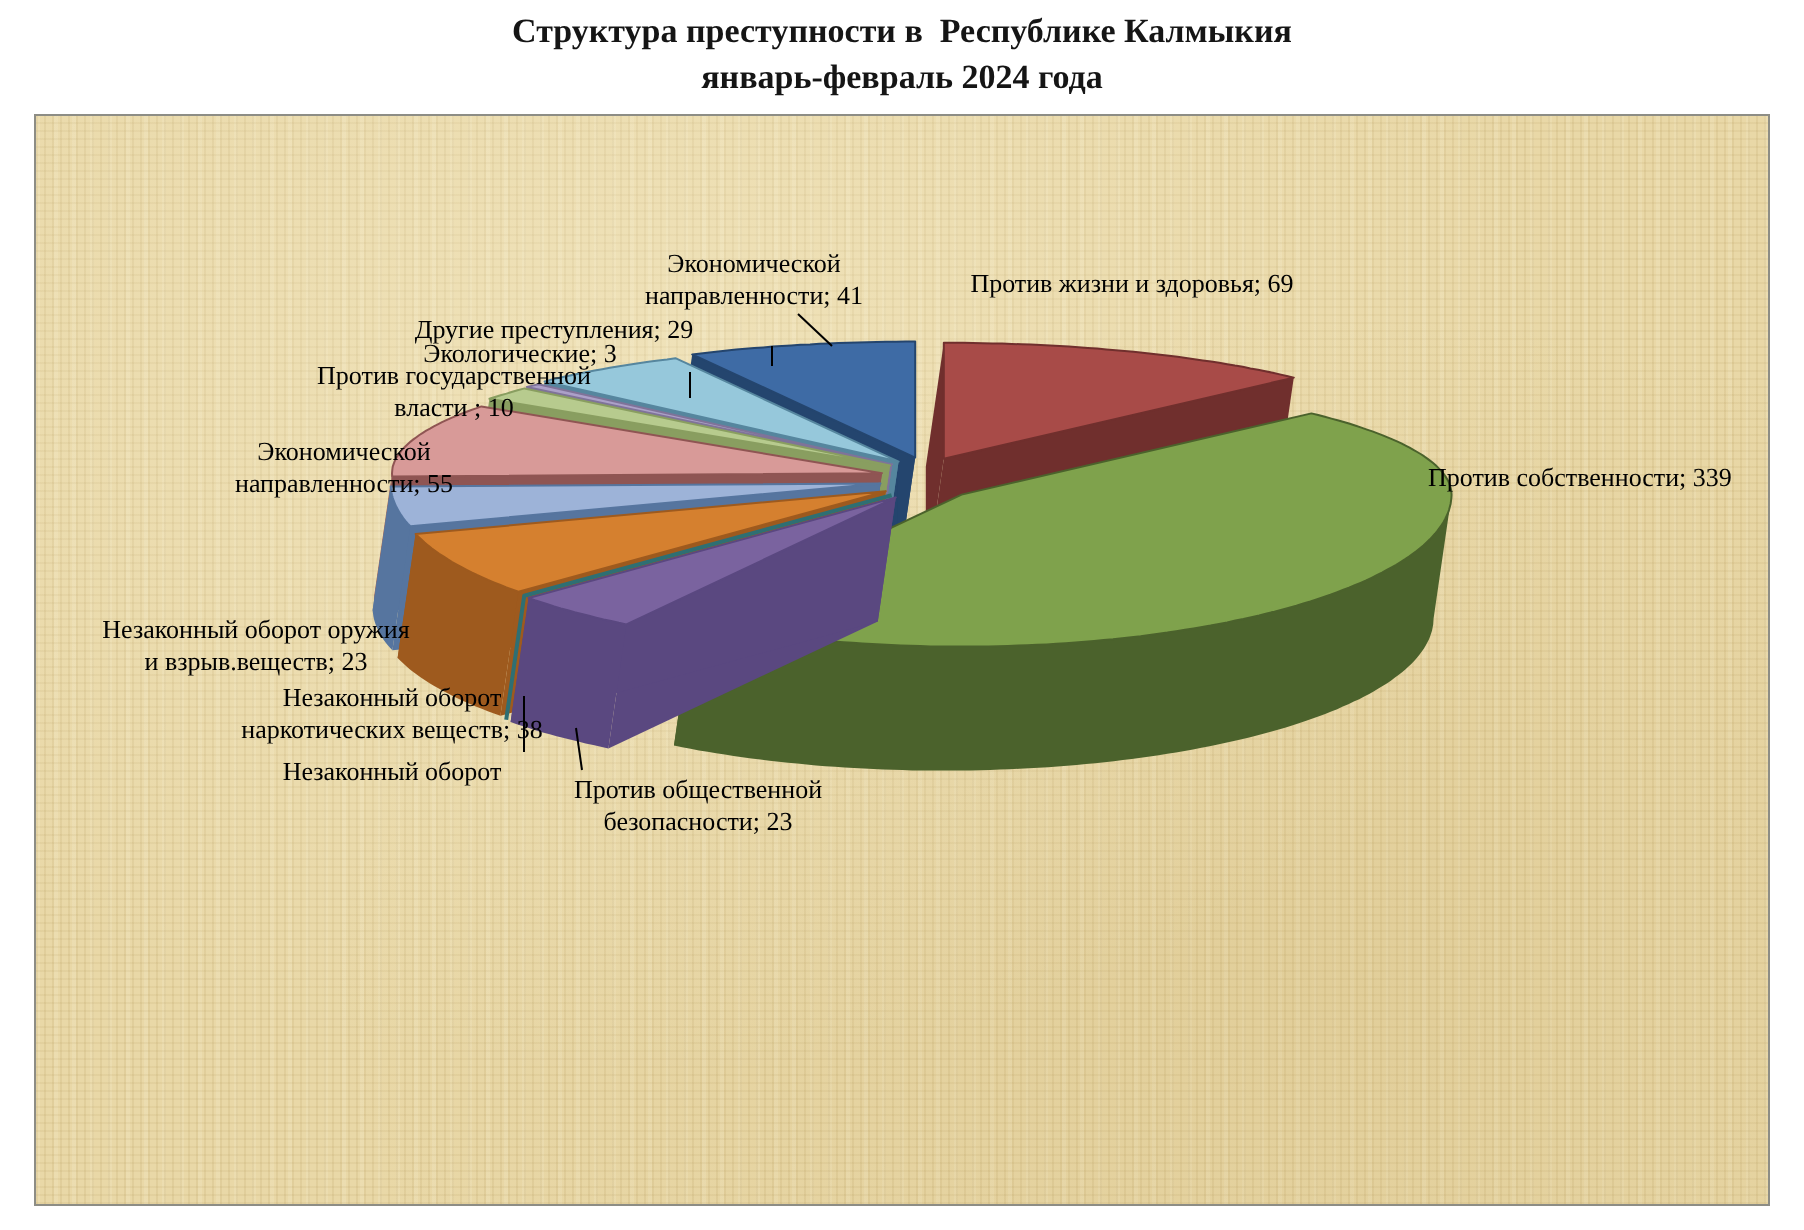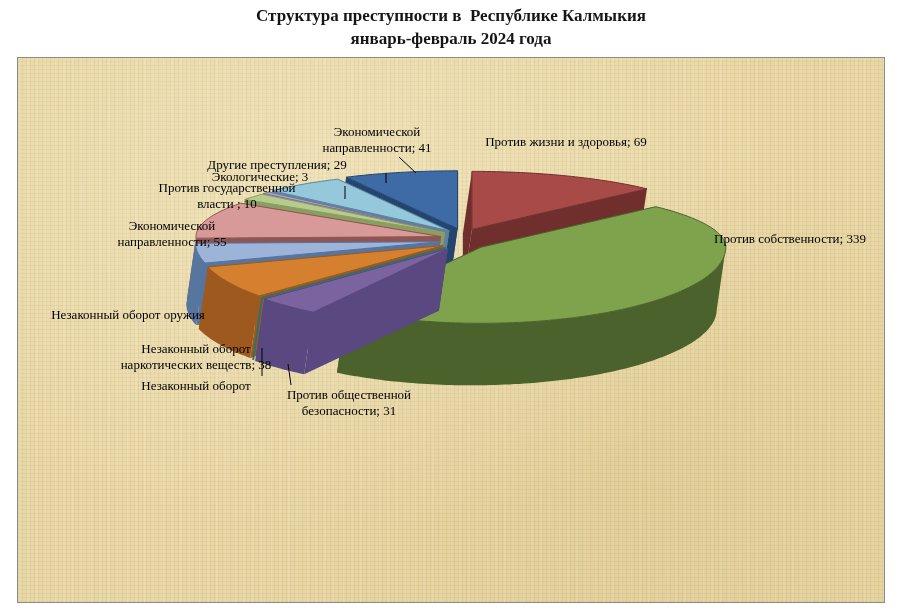--- a/index.html
+++ b/index.html
@@ -106,25 +106,26 @@
     <div class="callout" style="left: 204px; top: 180px; margin-left: 23px;">
       <div>Против государственной</div>
       <div>власти ; 10</div>
     </div>
     <div class="callout" style="left: 160px; top: 218px; margin-left: 12px;">
       <div>Экономической</div>
       <div>направленности; 55</div>
     </div>
     <div class="callout" style="left: 128px; top: 307px; text-align: center;">
       <div>Незаконный оборот оружия</div>
+      <div>и взрыв.веществ;  23</div>
     </div>
     <div class="callout" style="left: 196px; top: 341px;">
       <div>Незаконный оборот</div>
       <div>наркотических веществ; 38</div>
     </div>
     <div class="callout" style="left: 196px; top: 378px;">
       <div>Незаконный оборот</div>
     </div>
     <div class="callout" style="left: 349px; top: 387px;">
       <div>Против общественной</div>
-      <div>безопасности; 31</div>
+      <div>безопасности; 23</div>
     </div>
   </div>
 
 </body></html>

